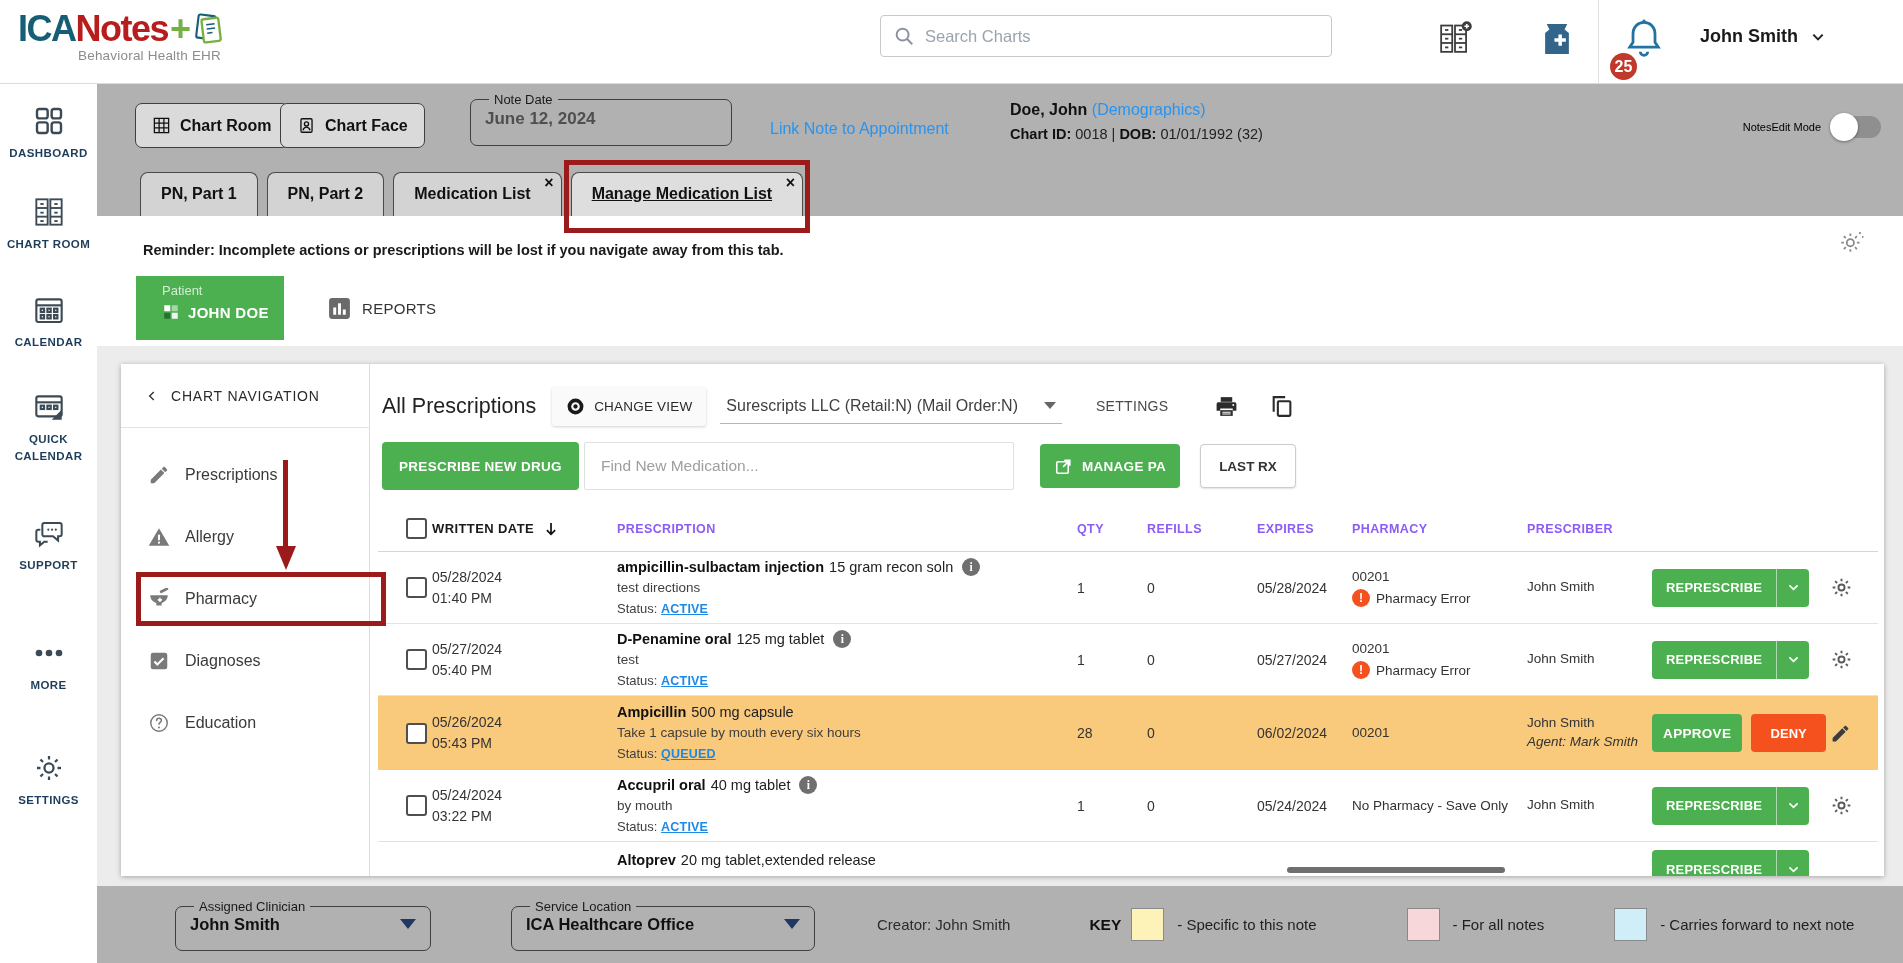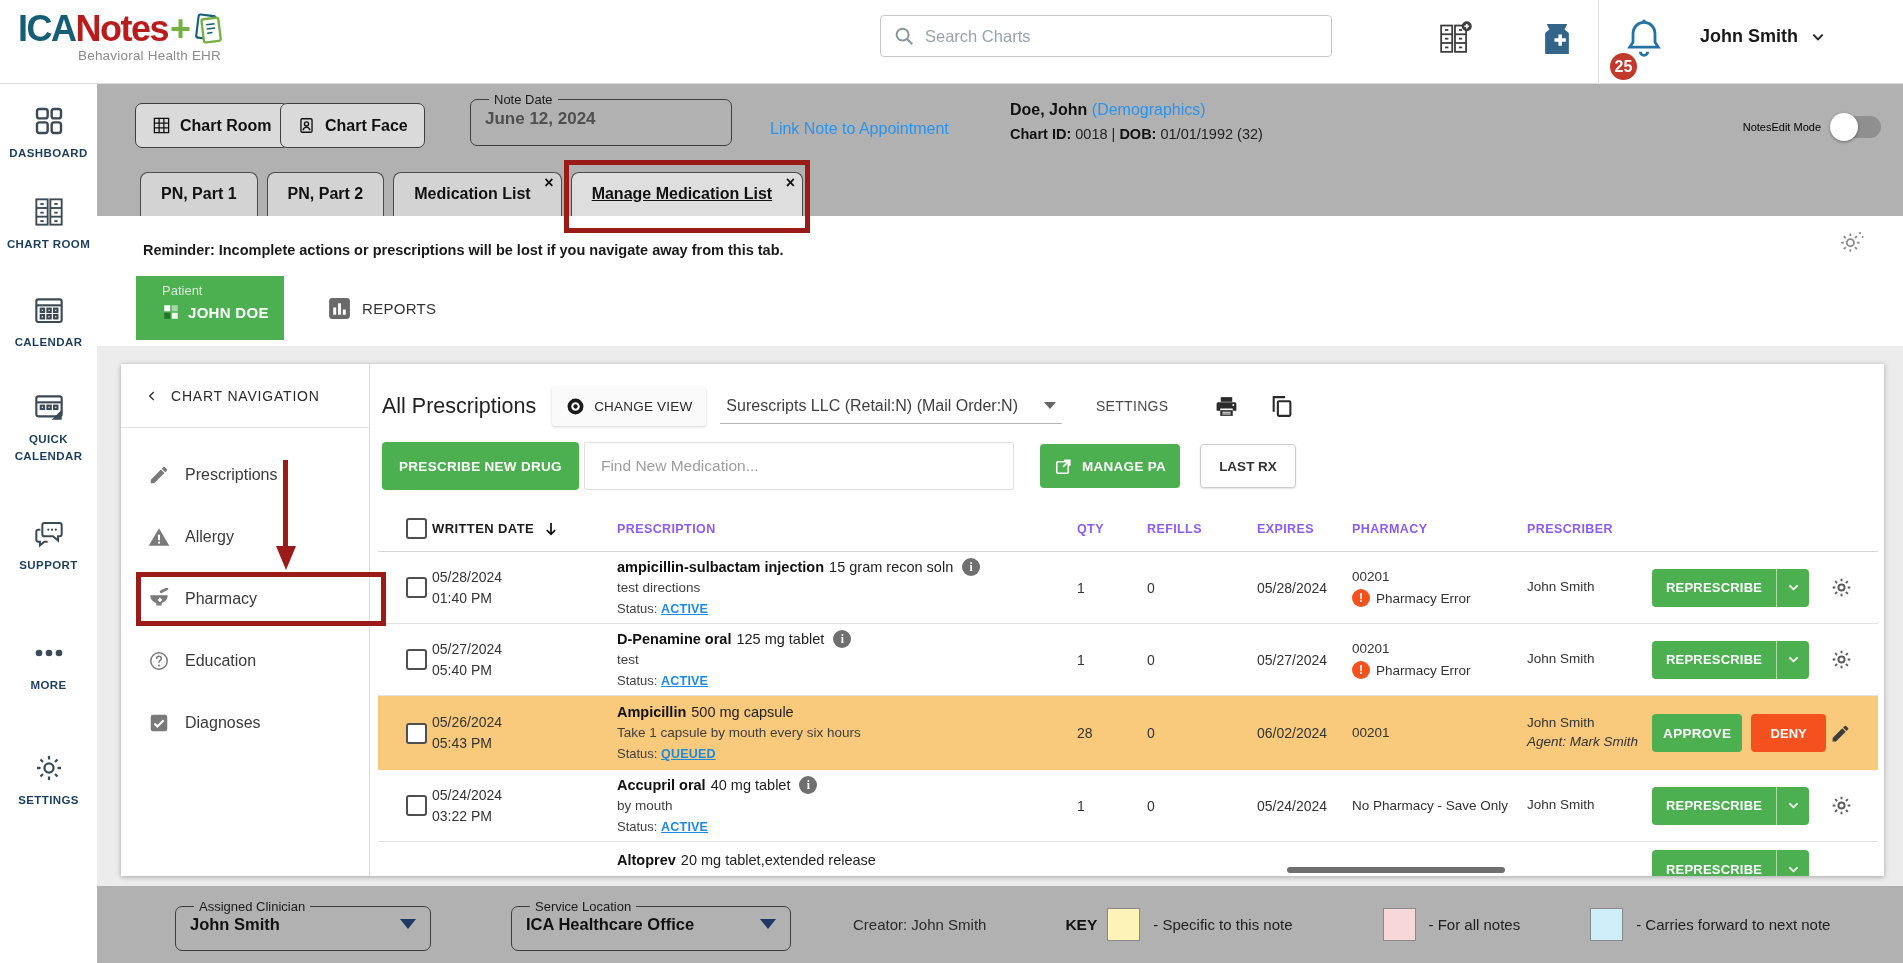--- a/index.html
+++ b/index.html
@@ -152,21 +152,21 @@
   .btn-ap { width:104px; height:38px; }
   .btn-dy { width:86px; height:38px; background:#f4511e; color:#fff; font-weight:bold; font-size:13px; border-radius:4px; display:flex; align-items:center; justify-content:center; cursor:pointer; }
   .row-gear { width:23px; height:23px; color:#5a5a5a; cursor:pointer; }
   .row-pencil { width:21px; height:21px; color:#3c3c3c; cursor:pointer; }
   .hscroll-thumb { position:absolute; bottom:3px; left:1166px; width:218px; height:6px; background:#6f6f6f; border-radius:3px; cursor:pointer; }
 
   
   .footer { position:absolute; left:97px; right:0; bottom:0; height:77px; background:#b1b1b1; display:flex; align-items:center; padding-left:78px; }
   .fs-footer { height:52px; padding-top:0; }
   .fs-clin { width:256px; cursor:pointer; }
-  .fs-loc { width:280px; margin-left:80px; cursor:pointer; }
+  .fs-loc { width:304px; margin-left:80px; cursor:pointer; }
   .fs-inner { display:flex; align-items:center; justify-content:space-between; margin-top:1px; }
   .fs-val { font-size:16.5px; font-weight:bold; color:#111; }
   .caret-navy { width:0; height:0; border-left:8px solid transparent; border-right:8px solid transparent; border-top:10px solid #1f3864; }
   .creator { margin-left:62px; font-size:15px; color:#2b2b2b; }
   .key-label { margin-left:79px; font-size:15.5px; font-weight:bold; color:#111; }
   .swatch { width:33px; height:33px; border:1px solid #8a8a8a; flex:0 0 auto; }
   .key-text { font-size:15px; color:#1f1f1f; margin-left:13px; white-space:nowrap; }
   .ml10{margin-left:10px}.ml70{margin-left:70px}.ml90{margin-left:90px}
 </style>
 </head>
@@ -438,36 +438,36 @@
                 <svg viewBox="0 0 24 24" fill="currentColor">
                   <rect x="12.5" y="1" width="10" height="3" rx="1.5" transform="rotate(-26 17.5 2.5)"></rect>
                   <path d="M2.5 8h19c0 4.2-2.7 7.3-6.6 8.3v2.9H9.1v-2.9C5.2 15.3 2.5 12.2 2.5 8z"></path>
                   <path d="M10.7 12.1h1.4v-1.4h1.8v1.4h1.4v1.8h-1.4v1.4h-1.8v-1.4h-1.4z" fill="#fff"></path>
                 </svg>
               </span>
               <span>Pharmacy</span>
             </div>
             <div class="nav-item">
               <span style="display: flex;">
+                <svg viewBox="0 0 24 24" fill="currentColor">
+                  <rect x="3" y="3" width="18" height="18" rx="2.5"></rect>
+                  <path d="M7 12.5l3.2 3.2L17 9" stroke="#fff" stroke-width="2.3" fill="none"></path>
+                </svg>
+              </span>
+              <span>Diagnoses</span>
+            </div>
+            <div class="nav-item">
+              <span style="display: flex;">
                 <svg viewBox="0 0 24 24" fill="none" stroke="currentColor" stroke-width="1.6">
                   <circle cx="12" cy="12" r="9"></circle>
                   <path d="M9.4 9.4a2.6 2.6 0 115.2 0c0 1.8-2.6 2.1-2.6 4" stroke-linecap="round"></path>
                   <circle cx="12" cy="16.9" r="1.1" fill="currentColor" stroke="none"></circle>
                 </svg>
               </span>
               <span>Education</span>
-            </div>
-            <div class="nav-item">
-              <span style="display: flex;">
-                <svg viewBox="0 0 24 24" fill="currentColor">
-                  <rect x="3" y="3" width="18" height="18" rx="2.5"></rect>
-                  <path d="M7 12.5l3.2 3.2L17 9" stroke="#fff" stroke-width="2.3" fill="none"></path>
-                </svg>
-              </span>
-              <span>Diagnoses</span>
             </div>
           </div>
         <div class="annot-arrow"></div>
       </div>
 
       <div class="maincol">
         <div class="list-toolbar">
           <span class="list-title">All Prescriptions</span>
           <div class="btn-changeview">
             <svg viewBox="0 0 24 24">

